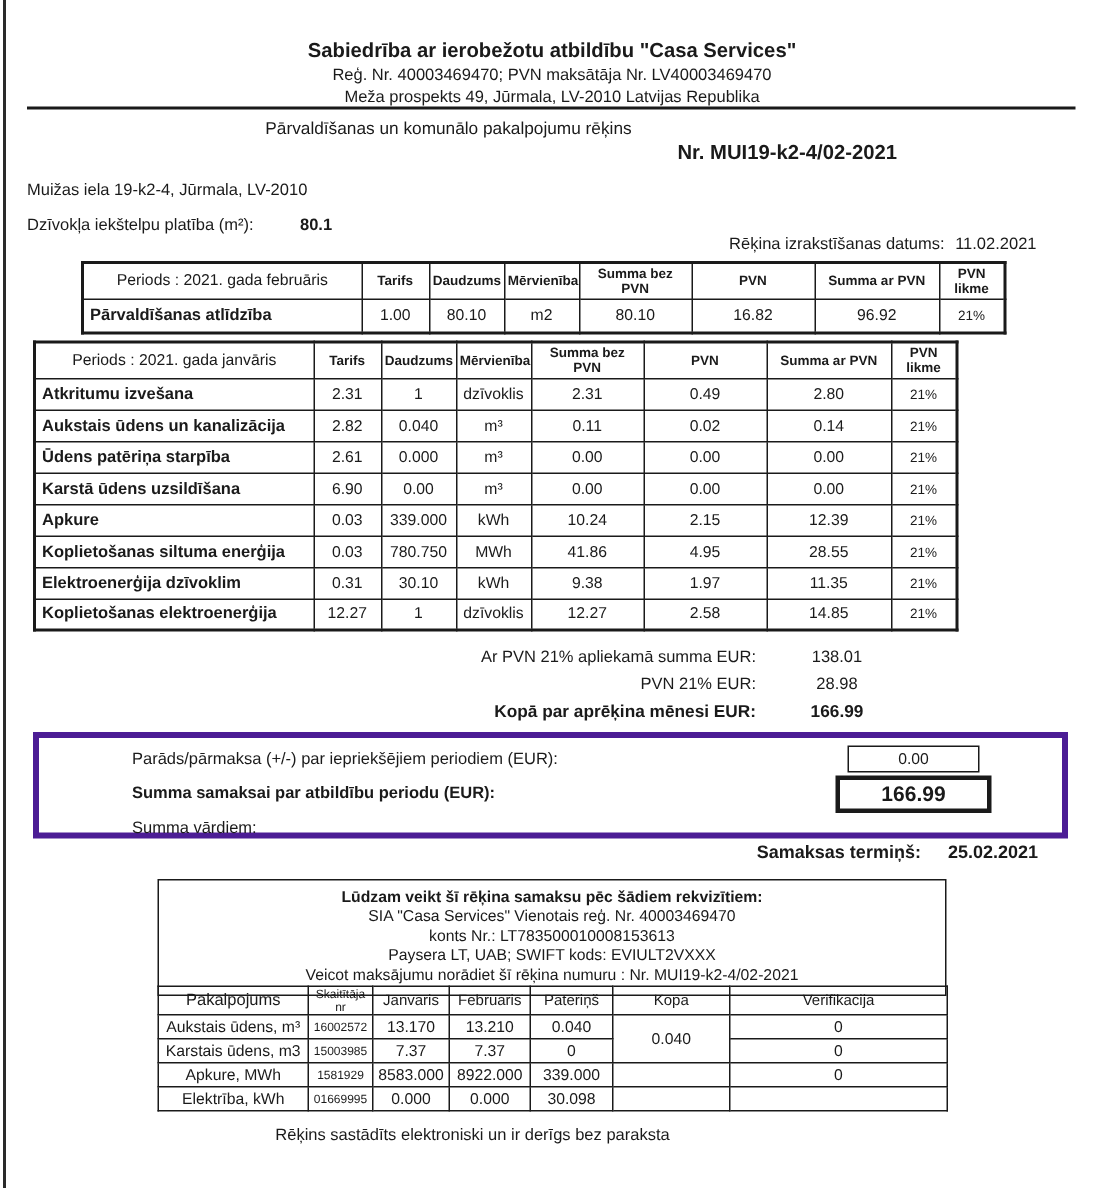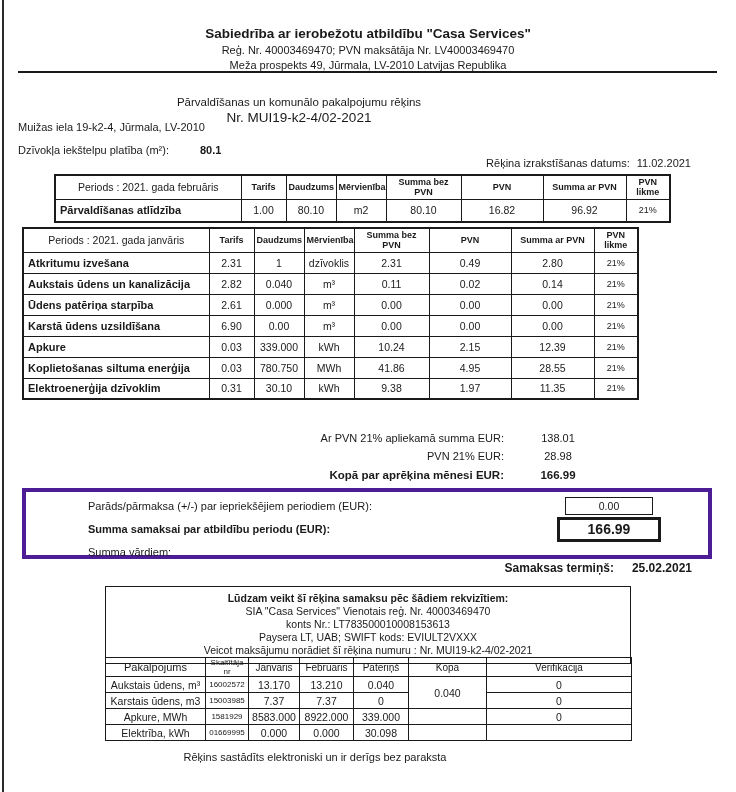--- a/index.html
+++ b/index.html
@@ -15,23 +15,23 @@
   .abs { position: absolute; }
 
   
   .page-edge { left: 2px; top: 0; width: 2px; height: 792px; background: #2a2a2a; }
 
   
   .header-block { top: 26px; left: 0; width: 736px; text-align: center; }
   .company-name { font-size: 13.5px; font-weight: bold; }
   .header-sub { font-size: 11px; margin-top: 3px; }
   .header-rule { top: 71px; left: 18px; width: 699px; border-top: 2px solid #1a1a1a; height: 0; }
-  .doc-title-block { top: 96px; left: 0; width: 598px; text-align: center; }
+  .doc-title-block { top: 80px; left: 0; width: 598px; text-align: center; }
   .doc-type { font-size: 11.5px; }
-  .doc-number { font-size: 13.5px; font-weight: normal; margin-top: 2px; }
+  .doc-number { font-size: 13.5px; font-weight: bold; margin-top: 2px; text-align: right; }
 
   
   .object-address { top: 121px; left: 18px; font-size: 11px; }
   .area-line { top: 144px; left: 18px; font-size: 11px; }
   .area-label { display: inline-block; width: 182px; }
   .area-value { font-weight: bold; }
   .issue-line { top: 157px; right: 45px; font-size: 11px; }
   .issue-label { margin-right: 7px; }
 
   
@@ -239,20 +239,30 @@
         <tr>
           <td class="service-cell">Elektroenerģija dzīvoklim</td>
           <td>0.31</td>
           <td>30.10</td>
           <td>kWh</td>
           <td>9.38</td>
           <td>1.97</td>
           <td>11.35</td>
           <td class="rate-cell">21%</td>
         </tr>
+        <tr>
+          <td class="service-cell">Koplietošanas elektroenerģija</td>
+          <td>12.27</td>
+          <td>1</td>
+          <td>dzīvoklis</td>
+          <td>12.27</td>
+          <td>2.58</td>
+          <td>14.85</td>
+          <td class="rate-cell">21%</td>
+        </tr>
       </tbody>
   </table>
 </div>
 
 <div class="abs summary-block">
   <div class="summary-row">
     <span>Ar PVN 21% apliekamā summa EUR:</span>
     <span class="sum-value">138.01</span>
   </div>
   <div class="summary-row">

